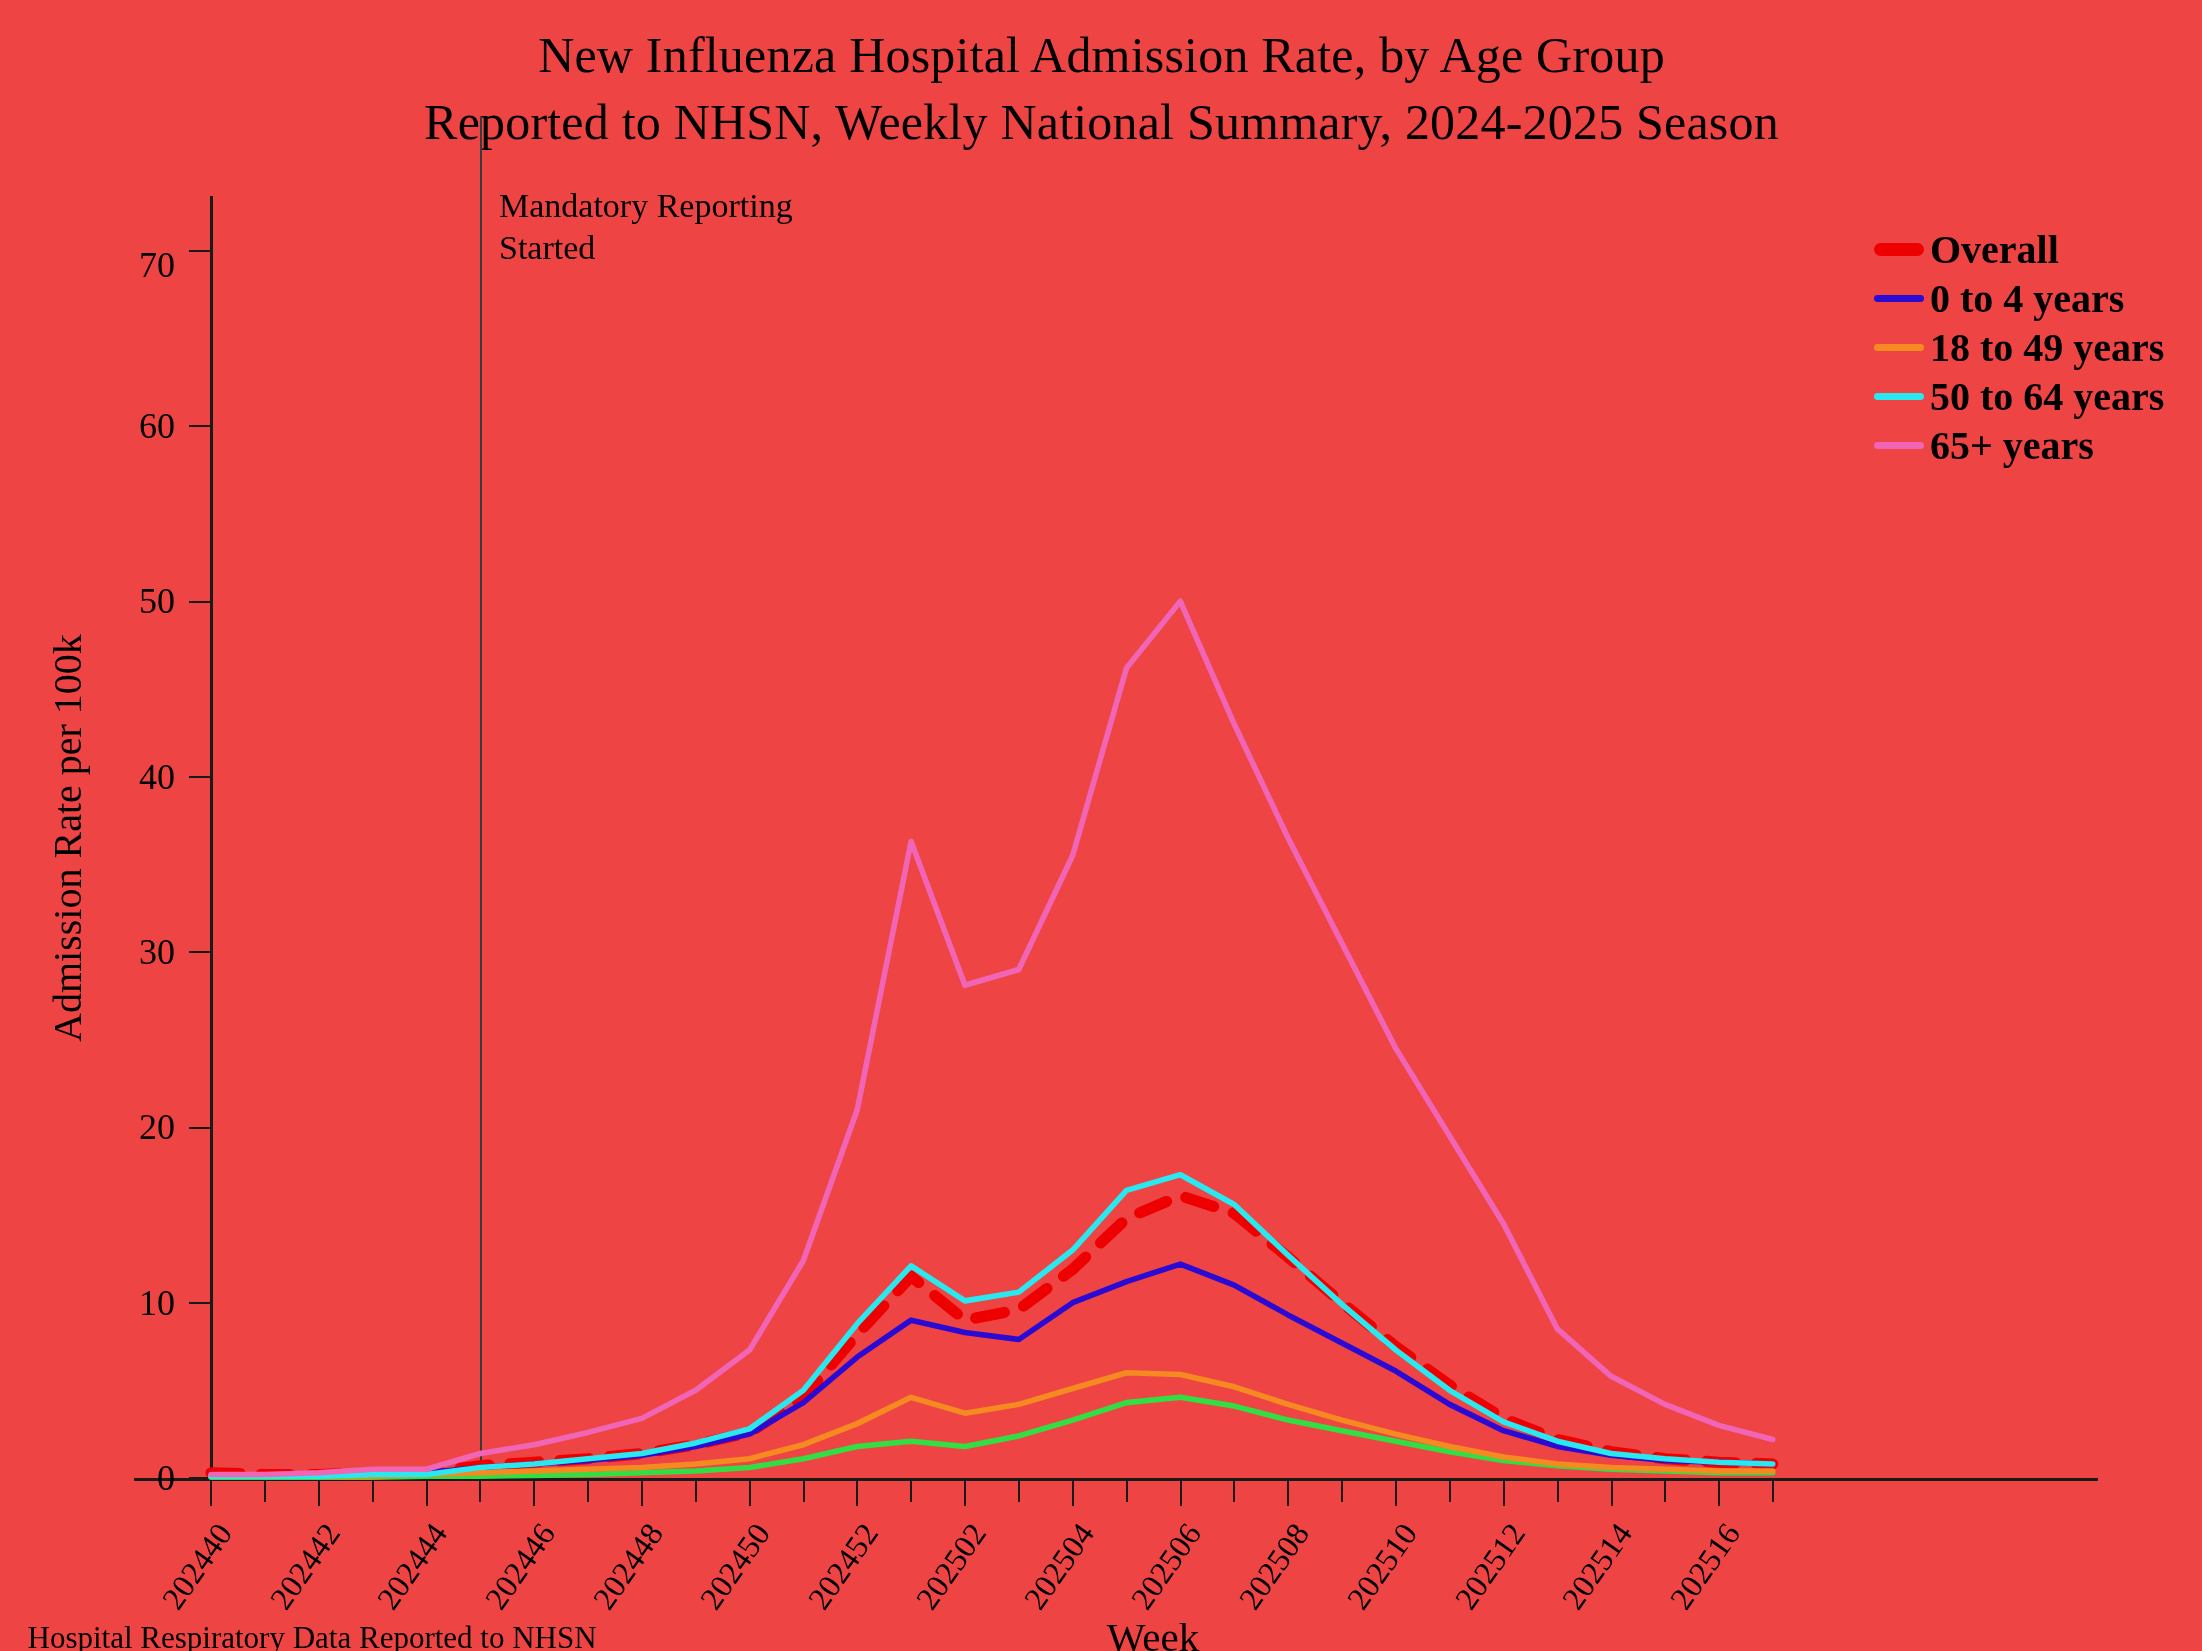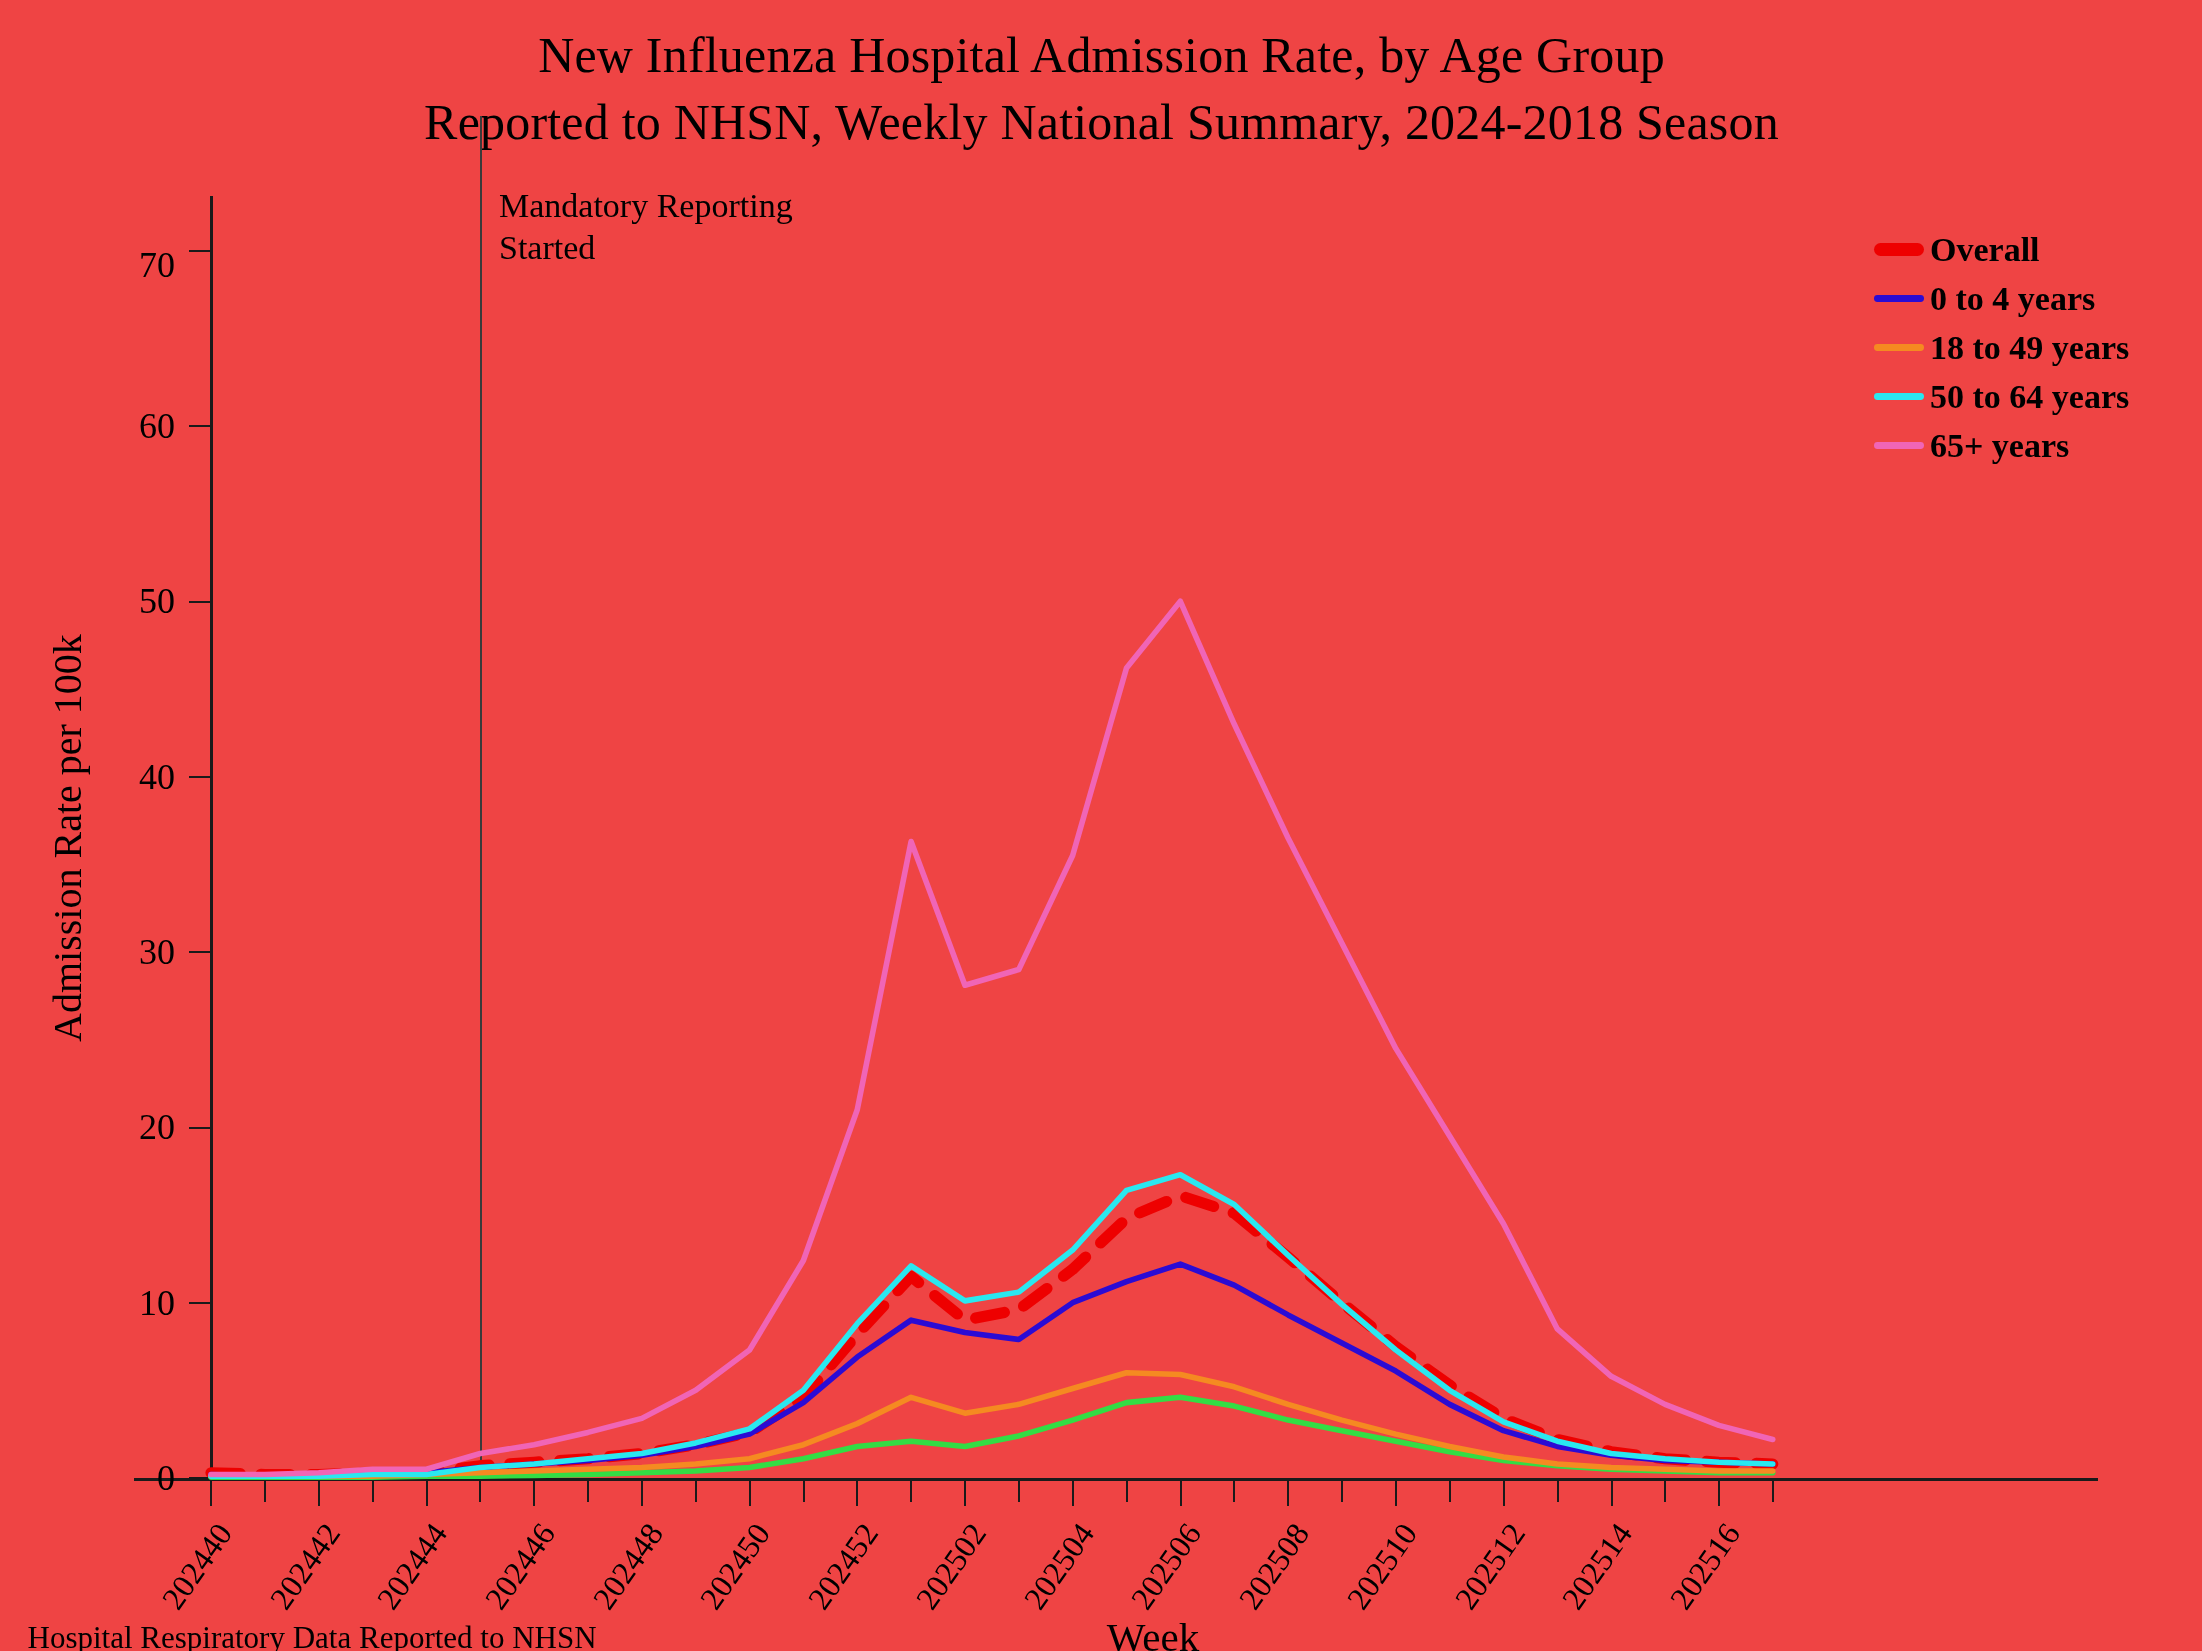--- a/index.html
+++ b/index.html
@@ -164,21 +164,21 @@
   }
   .legend-swatch {
     width: 50px;
     height: 6.9px;
     border-radius: 3.4px;
     margin-right: 6px;
     flex: 0 0 auto;
   }
   .legend-swatch.thick { height: 13px; border-radius: 6.9px; }
   .legend-label {
-    font-size: 34px;
+    font-size: 40px;
     font-weight: bold;
     line-height: 34px;
     white-space: nowrap;
   }
 
   
   #footer {
     position: absolute;
     left: 27.5px;
     top: 1605px;
@@ -188,21 +188,21 @@
     margin-top: 16px;
   }
 </style>
 </head>
 <body>
 
 <div id="figure">
 
   <div id="title-block">
     <div class="title-line">New Influenza Hospital Admission Rate, by Age Group</div>
-    <div class="title-line">Reported to NHSN, Weekly National Summary, 2024-2018 Season</div>
+    <div class="title-line">Reported to NHSN, Weekly National Summary, 2024-2025 Season</div>
   </div>
 
   <div id="plot">
 
     <div id="y-axis-line"></div>
     <div id="x-axis-line"></div>
 
     <div id="y-ticks-wrap">
         <div class="y-tick" style="top: 1279px;"></div>
         <div class="y-tick-label" style="left: -138px; width: 102px; right: auto; top: 1262px;">0</div>

